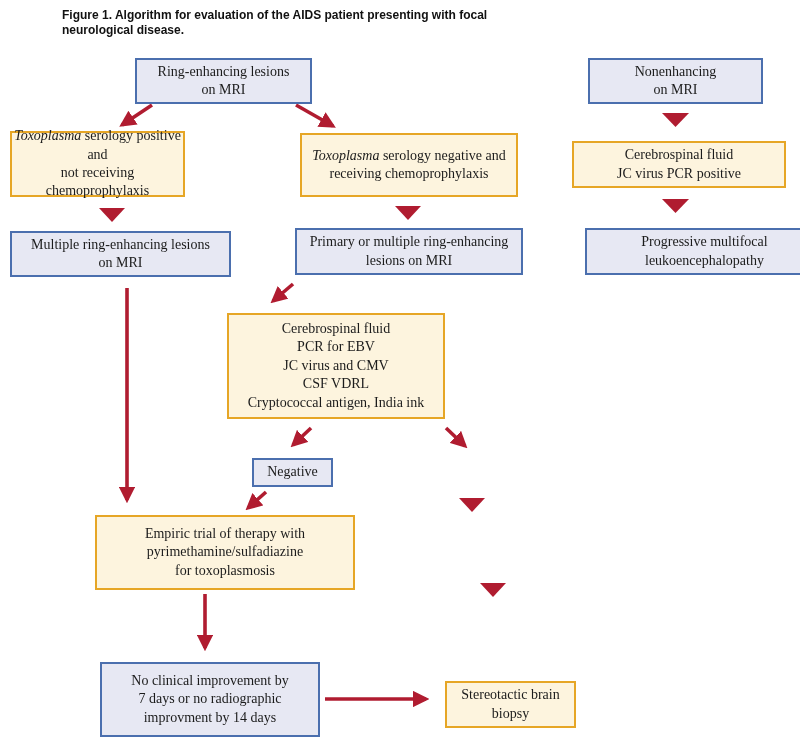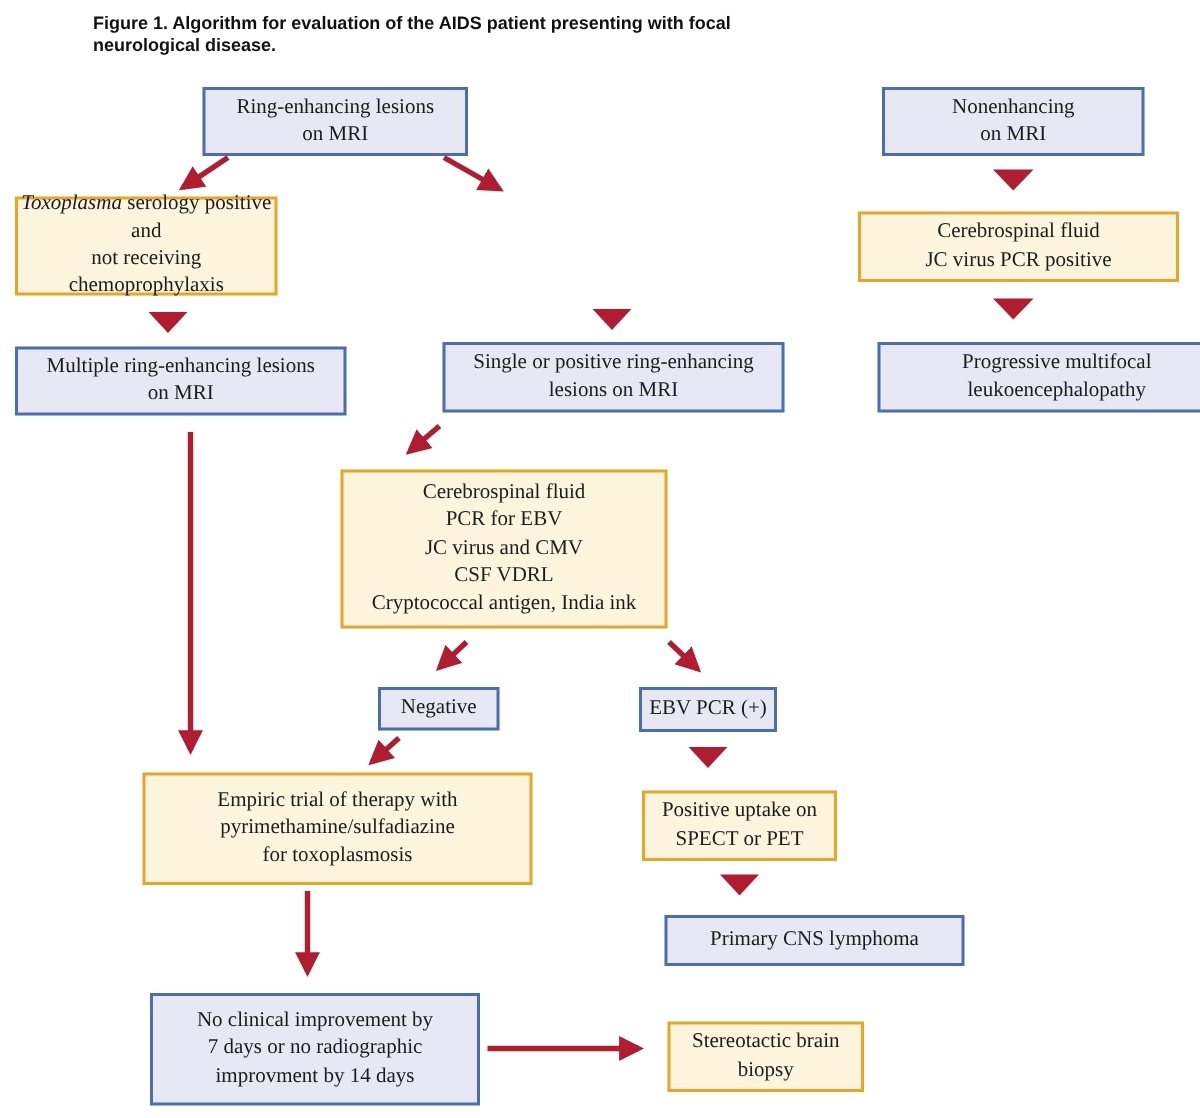--- a/index.html
+++ b/index.html
@@ -68,46 +68,44 @@
     <polygon class="tri" points="480,583 506,583 493,597"></polygon>
   </svg>
 
   <div class="node blue" style="left:135px;top:58px;width:177px;height:46px"><span>Ring-enhancing lesions
 on MRI</span></div>
   <div class="node blue" style="left:588px;top:58px;width:175px;height:46px"><span>Nonenhancing
 on MRI</span></div>
 
   <div class="node cream" style="left:10px;top:131px;width:175px;height:66px"><span><span class="it">Toxoplasma</span><span> serology positive and
 not receiving chemoprophylaxis</span></span></div>
+  <div class="node cream" style="left:300px;top:133px;width:218px;height:64px"><span><span class="it">Toxoplasma</span><span> serology negative and
+receiving chemoprophylaxis</span></span></div>
   <div class="node cream" style="left:572px;top:141px;width:214px;height:47px"><span>Cerebrospinal fluid
 JC virus PCR positive</span></div>
 
   <div class="node blue" style="left:10px;top:231px;width:221px;height:46px"><span>Multiple ring-enhancing lesions
 on MRI</span></div>
-  <div class="node blue" style="left:295px;top:228px;width:228px;height:47px"><span>Single or positive ring-enhancing
+  <div class="node blue" style="left:295px;top:228px;width:228px;height:47px"><span>Primary or multiple ring-enhancing
 lesions on MRI</span></div>
   <div class="node blue" style="left:585px;top:228px;width:239px;height:47px"><span>Progressive multifocal
 leukoencephalopathy</span></div>
 
   <div class="node cream" style="left:227px;top:313px;width:218px;height:106px"><span>Cerebrospinal fluid
 PCR for EBV
 JC virus and CMV
 CSF VDRL
 Cryptococcal antigen, India ink</span></div>
 
   <div class="node blue" style="left:252px;top:458px;width:81px;height:29px"><span>Negative</span></div>
-  <div class="node blue" style="left:426px;top:458px;width:92px;height:30px"><span>EBV PCR (+)</span></div>
 
   <div class="node cream" style="left:95px;top:515px;width:260px;height:75px"><span>Empiric trial of therapy with
 pyrimethamine/sulfadiazine
 for toxoplasmosis</span></div>
-  <div class="node cream" style="left:428px;top:527px;width:130px;height:47px"><span>Positive uptake on
-SPECT or PET</span></div>
 
-  <div class="node blue" style="left:443px;top:610px;width:200px;height:34px"><span>Primary CNS lymphoma</span></div>
 
   <div class="node blue" style="left:100px;top:662px;width:220px;height:75px"><span>No clinical improvement by
 7 days or no radiographic
 improvment by 14 days</span></div>
   <div class="node cream" style="left:445px;top:681px;width:131px;height:47px"><span>Stereotactic brain
 biopsy</span></div>
 
 </div>
 
 </body></html>

